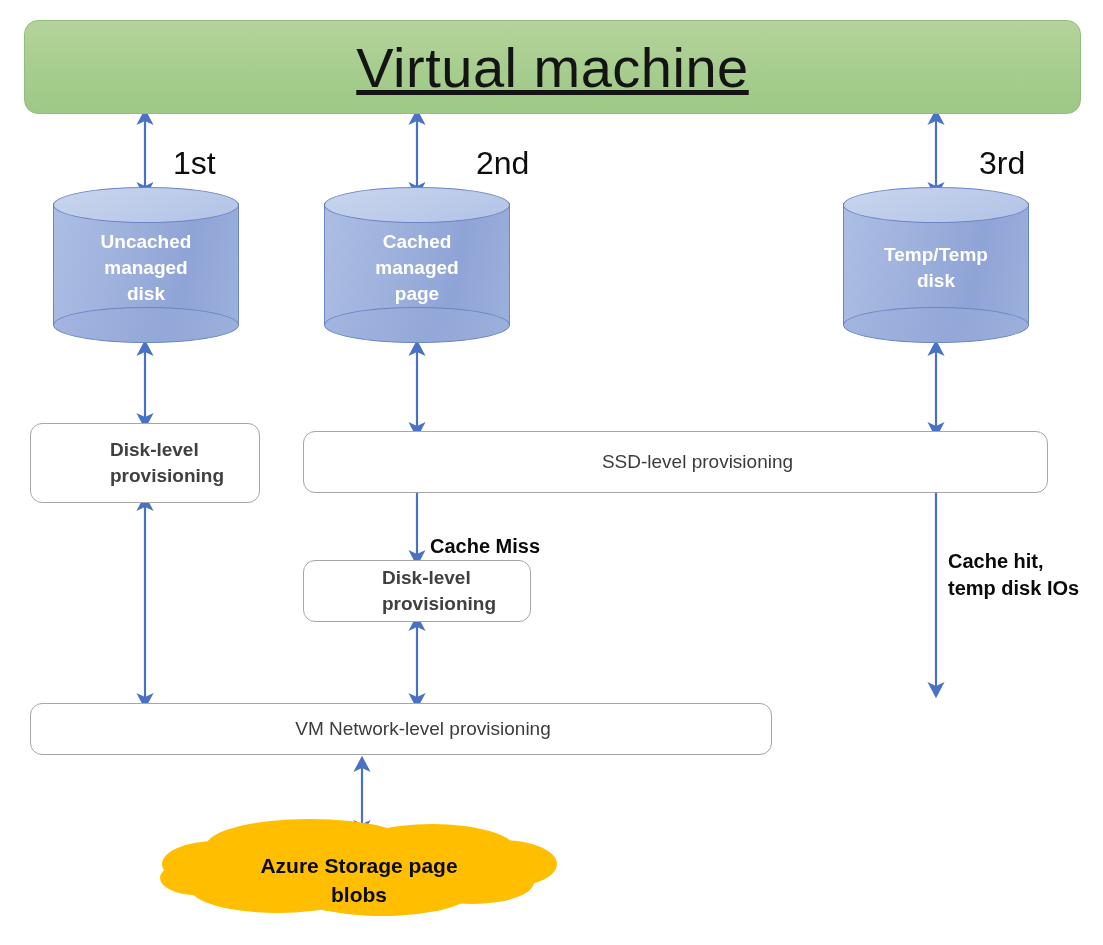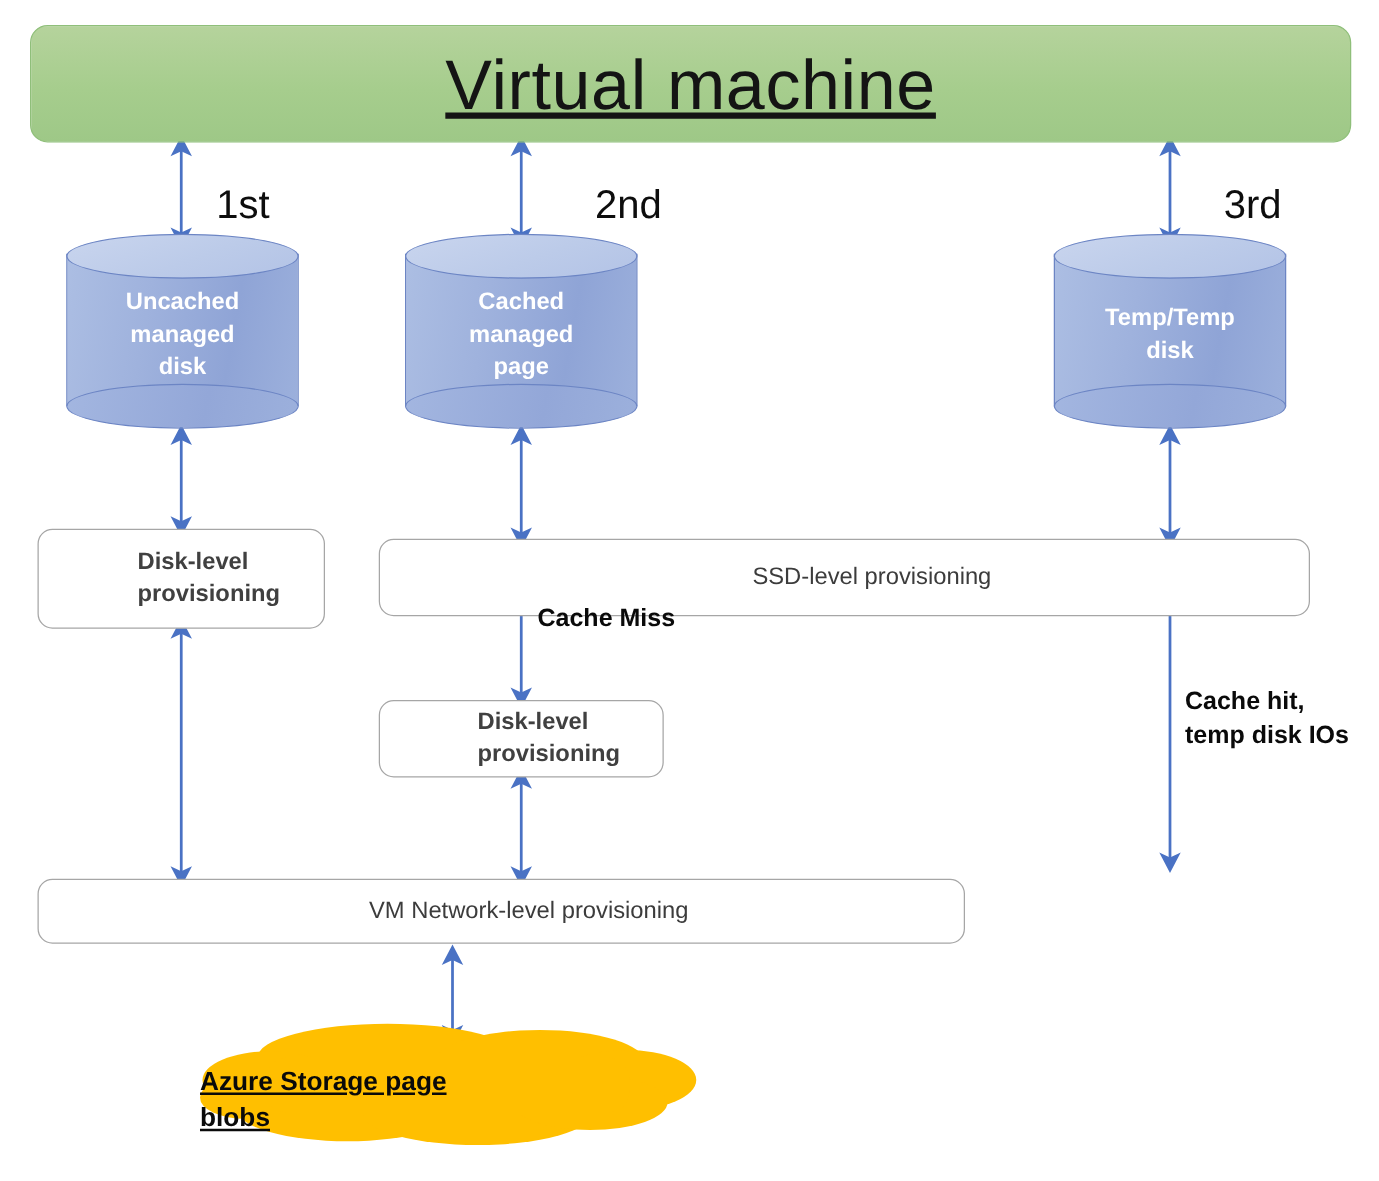--- a/index.html
+++ b/index.html
@@ -157,27 +157,27 @@
   
   .cloud-wrap {
     position: absolute;
   }
   .cloud-wrap svg { display: block; }
   .cloud-label {
     position: absolute;
     left: 0;
     right: 0;
     top: 36px;
+    text-align: center;
     font-size: 21px;
     font-weight: bold;
     color: #0a0a0a;
     line-height: 1.36;
     font-family: "Liberation Sans", sans-serif;
     white-space: pre-line;
-    text-decoration: underline;
   }
 
   
   .edge-label {
     position: absolute;
     font-size: 20px;
     font-weight: bold;
     color: #0a0a0a;
     line-height: 1.34;
     font-family: "Liberation Sans", sans-serif;
@@ -270,21 +270,21 @@
 
   <div class="prov-box" style="left:30px; top:423px; width:230px; height:80px;">
     <span class="prov-label">Disk-level
 provisioning</span>
   </div>
 
   <div class="prov-box" style="left:303px; top:431px; width:745px; height:62px;">
     <span class="prov-label regular">SSD-level provisioning</span>
   </div>
 
-  <div class="edge-label" style="left:430px; top:482px;">Cache Miss</div>
+  <div class="edge-label" style="left:430px; top:533px;">Cache Miss</div>
 
   <div class="prov-box" style="left:303px; top:560px; width:228px; height:62px;">
     <span class="prov-label">Disk-level
 provisioning</span>
   </div>
 
   <div class="edge-label" style="left:948px; top:548px;">Cache hit,
 temp disk IOs</div>
 
   <div class="prov-box" style="left:30px; top:703px; width:742px; height:52px;">

